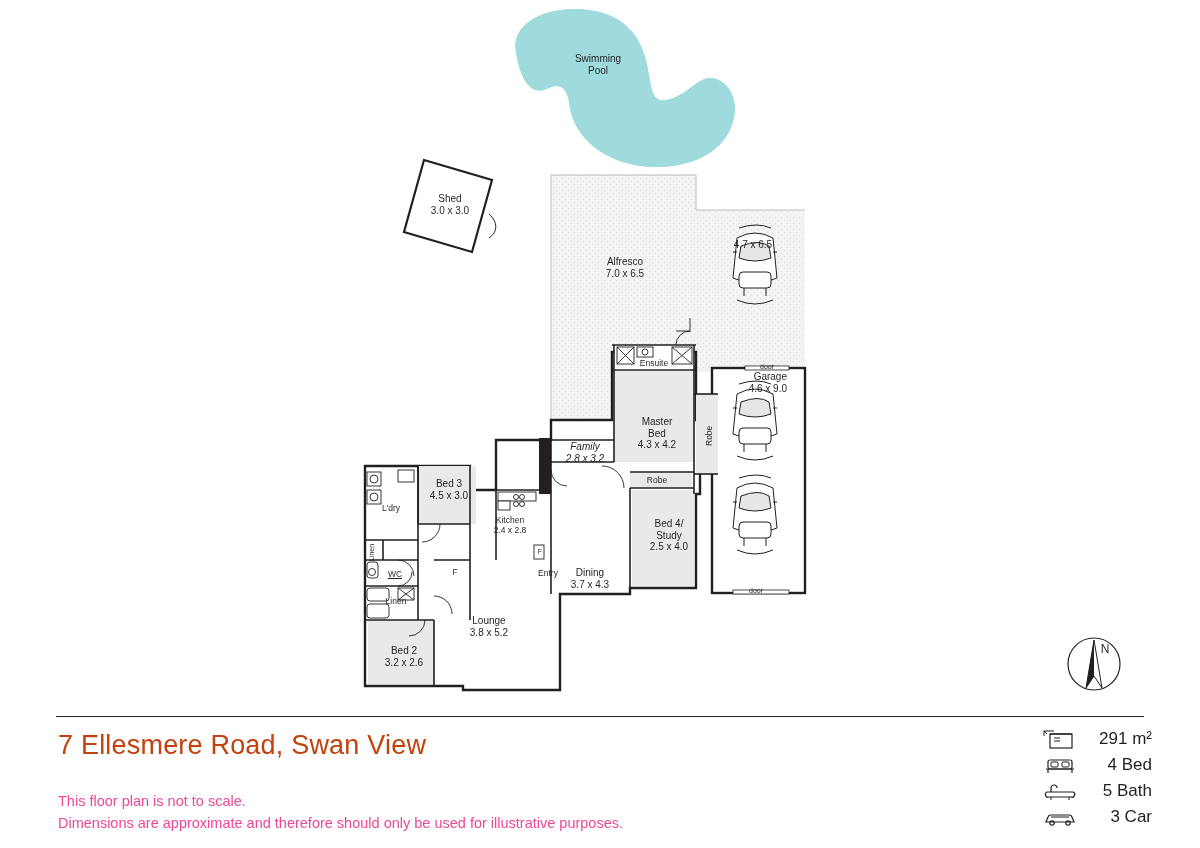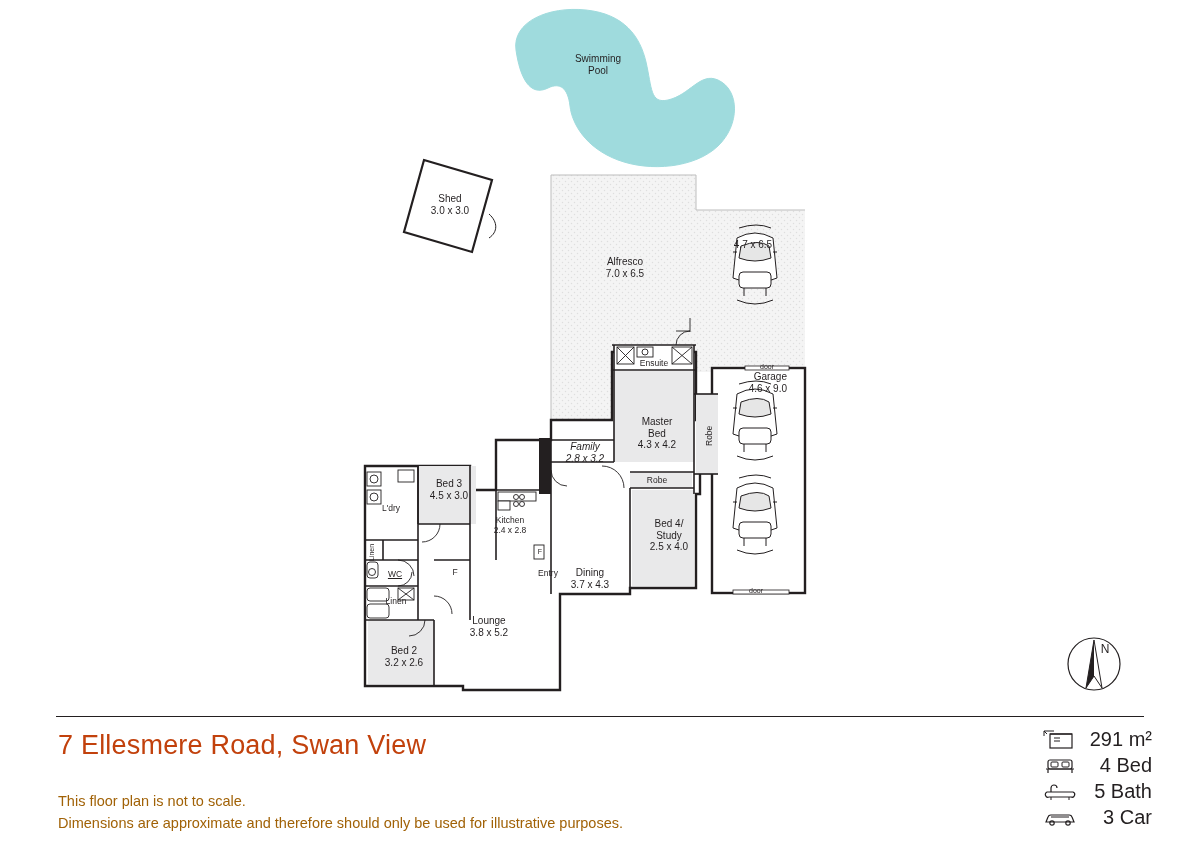--- a/index.html
+++ b/index.html
@@ -53,21 +53,21 @@
     font-size: 27px;
     letter-spacing: .2px;
     color: #c2410c;
   }
   .disclaimer {
     position: absolute;
     left: 58px;
     top: 790px;
     font-size: 14.5px;
     line-height: 22px;
-    color: #a16207;
+    color: #ec4899;
     white-space: pre-line;
   }
   .specs {
     position: absolute;
     right: 48px;
     top: 726px;
     width: 150px;
   }
   .spec-row {
     display: flex;
@@ -76,21 +76,21 @@
     height: 26px;
     gap: 10px;
   }
   .spec-icon {
     width: 36px;
     height: 22px;
     position: relative;
     flex: 0 0 36px;
   }
   .spec-text {
-    font-size: 20px;
+    font-size: 17px;
     text-align: right;
     min-width: 64px;
   }
 </style>
 </head>
 <body>
 
 <div class="plan">
 
   <svg width="1200" height="710" viewBox="0 0 1200 710" style="position:absolute;left:0;top:0;">

